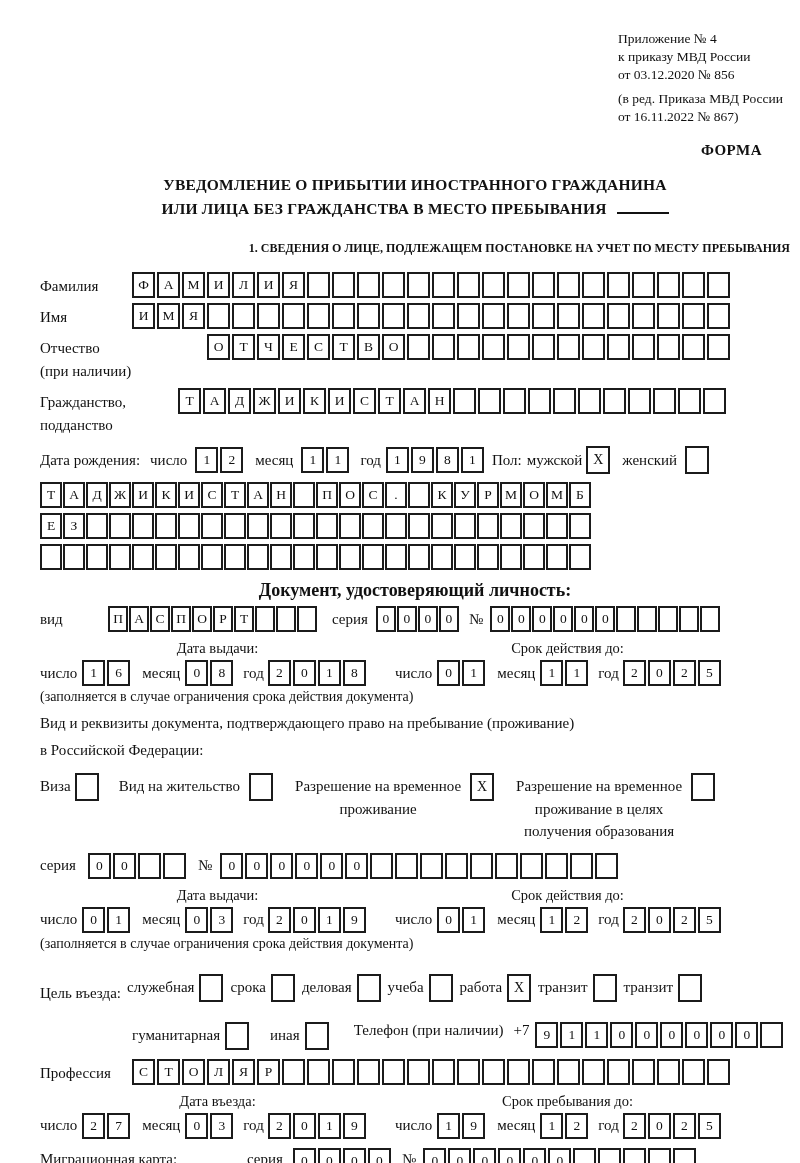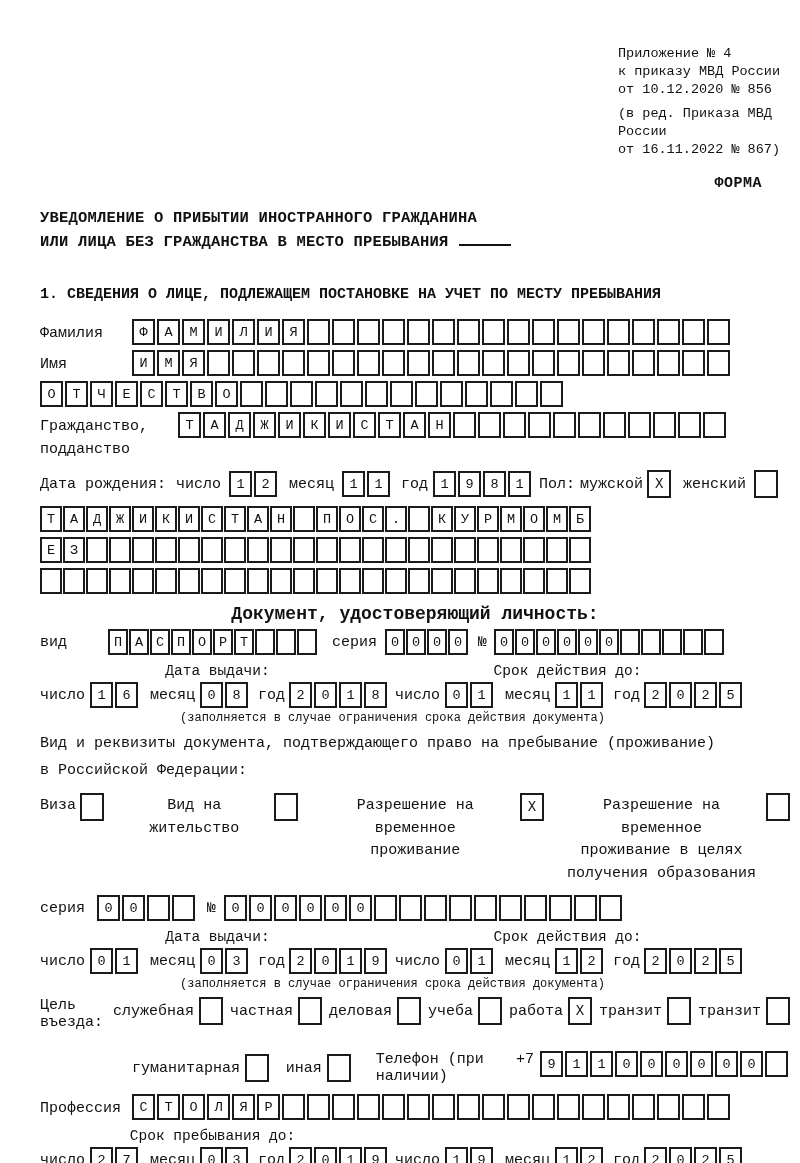--- a/index.html
+++ b/index.html
@@ -1,30 +1,30 @@
 <!DOCTYPE html>
 <html><head>
 <meta charset="utf-8">
 <style>
   html,body { margin:0; padding:0; }
   body {
     width:800px; height:1163px; background:#ffffff; color:#111;
     font-family:"Liberation Serif", serif; font-size:15px; overflow:hidden;
   }
-  .page { box-sizing:border-box; width:800px; height:1163px; padding:45px 10px 0 40px;font-family:Liberation Mono, monospace; }
+  .page { box-sizing:border-box; width:800px; height:1163px; padding:30px 10px 0 40px; }
 
   
   .hdr { margin-left:578px; font-size:13.5px; line-height:1.35; }
   .hdr .amend { margin-top:5px; }
   .forma { text-align:right; padding-right:28px; font-weight:bold; font-size:15px; margin-top:16px; letter-spacing:.5px; }
 
-  .title { font-weight:bold; font-size:15.5px; line-height:1.55; margin-top:14px; letter-spacing:.2px; }
+  .title { text-align:center; font-weight:bold; font-size:15.5px; line-height:1.55; margin-top:14px; letter-spacing:.2px; }
   .blank-line { display:inline-block; width:52px; border-bottom:2px solid #111; height:2px; margin-left:10px; }
 
-  .sec-head { text-align:left; font-weight:bold; font-size:15px; margin-top:32px; margin-bottom:16px; }
+  .sec-head { text-align:right; font-weight:bold; font-size:12px; margin-top:20px; margin-bottom:16px; }
 
   
   .frow { display:flex; align-items:flex-start; margin-bottom:5px; }
   .lbl { flex:none; white-space:pre-line; line-height:23px; padding-top:3px; }
   .w90 { width:92px; } .w135 { width:138px; } .w165 { width:167px; }
   .cells { display:flex; flex:none; }
   .cell { flex:none; display:flex; align-items:center; justify-content:center; box-sizing:content-box;
           width:19px; height:22px; border:2px solid #1b1b1b; margin-right:2px; font-size:13.5px; background:#fff; }
   .compact .cell { width:18px; margin-right:1px; }
   .tight  .cell { width:16px; margin-right:1px; }
@@ -34,50 +34,50 @@
         width:20px; height:24px; border:2px solid #1b1b1b; font-size:14px; background:#fff; }
 
   
   .dhead { display:flex; margin-top:8px; font-size:14.5px; }
   .dh-l { width:355px; text-align:center; }
   .dh-r { width:345px; text-align:center; }
   .drow { display:flex; align-items:center; margin-top:3px; }
   .grp  { display:flex; align-items:center; }
   .grp-l { width:355px; }
   .grp .dl { margin-right:5px; } .grp .dm { margin:0 5px 0 10px; } .grp .dy { margin:0 4px 0 8px; }
-  .note { font-size:12px; text-align:center; padding-right:45px; margin-top:3px; margin-bottom:6px; }
+  .note { font-size:14px; text-align:left; padding-right:45px; margin-top:3px; margin-bottom:6px; }
 
   .intro { line-height:1.7; margin-top:1px; }
 
   .opts { display:flex; align-items:flex-start; margin:10px 0 10px; }
   .opt  { display:flex; align-items:flex-start; margin-right:12px; }
   .olbl { white-space:pre-line; text-align:center; line-height:1.5; margin-right:9px; padding-top:2px; }
 
-  .purpose { display:flex; align-items:flex-start; margin-top:6px; }
+  .purpose { display:flex; align-items:flex-end; margin-top:22px; }
   .purpose .pl { margin-right:6px; }
   .popt { display:flex; align-items:center; margin-right:7px; }
   .popt .olabel { margin-right:5px; }
   .p2 { margin-left:92px; margin-top:20px; display:flex; }
   .p2 .gap { width:14px; }
   .phone-lbl { margin:0 10px 0 18px; }
   .plus { margin-right:6px; }
 
   .mig { display:flex; align-items:flex-start; margin-top:9px; }
   .mig .mlbl { width:175px; padding-top:3px; }
   .mig .slbl { margin:3px 10px 0 32px; }
 </style>
 </head>
 <body>
 
 <div class="page">
 
   <div class="hdr">
     <div>Приложение № 4</div>
     <div>к приказу МВД России</div>
-    <div>от 10.12.2020 № 856</div>
+    <div>от 03.12.2020 № 856</div>
     <div class="amend">(в ред. Приказа МВД России</div>
     <div>от 16.11.2022 № 867)</div>
   </div>
   <div class="forma">ФОРМА</div>
 
   <div class="title">
     <div>УВЕДОМЛЕНИЕ О ПРИБЫТИИ ИНОСТРАННОГО ГРАЖДАНИНА</div>
     <div><span>ИЛИ ЛИЦА БЕЗ ГРАЖДАНСТВА В МЕСТО ПРЕБЫВАНИЯ</span><span class="blank-line"></span></div>
   </div>
 
@@ -137,20 +137,22 @@
         <span class="cell"></span>
         <span class="cell"></span>
         <span class="cell"></span>
         <span class="cell"></span>
         <span class="cell"></span>
         <span class="cell"></span>
       </span>
   </div>
 
   <div class="frow">
+    <span class="lbl w165">Отчество
+(при наличии)</span>
     <span class="cells">
         <span class="cell">О</span>
         <span class="cell">Т</span>
         <span class="cell">Ч</span>
         <span class="cell">Е</span>
         <span class="cell">С</span>
         <span class="cell">Т</span>
         <span class="cell">В</span>
         <span class="cell">О</span>
         <span class="cell"></span>
@@ -492,21 +494,21 @@
   </div>
   <div class="note">(заполняется в случае ограничения срока действия документа)</div>
 
   <div class="purpose">
     <span class="pl">Цель въезда:</span>
     <span class="popt">
         <span class="olabel">служебная</span>
         <span class="cb"></span>
       </span>
     <span class="popt">
-        <span class="olabel">частная</span>
+        <span class="olabel">срока</span>
         <span class="cb"></span>
       </span>
     <span class="popt">
         <span class="olabel">деловая</span>
         <span class="cb"></span>
       </span>
     <span class="popt">
         <span class="olabel">учеба</span>
         <span class="cb"></span>
       </span>
@@ -573,20 +575,21 @@
         <span class="cell"></span>
         <span class="cell"></span>
         <span class="cell"></span>
         <span class="cell"></span>
         <span class="cell"></span>
         <span class="cell"></span>
       </span>
   </div>
 
   <div class="dhead">
+    <span class="dh-l">Дата въезда:</span>
     <span class="dh-r">Срок пребывания до:</span>
   </div>
   <div class="drow">
     <span class="grp grp-l">
       <span class="dl">число</span>
       <span class="cells">
           <span class="cell">2</span>
           <span class="cell">7</span>
         </span>
       <span class="dm">месяц</span>

